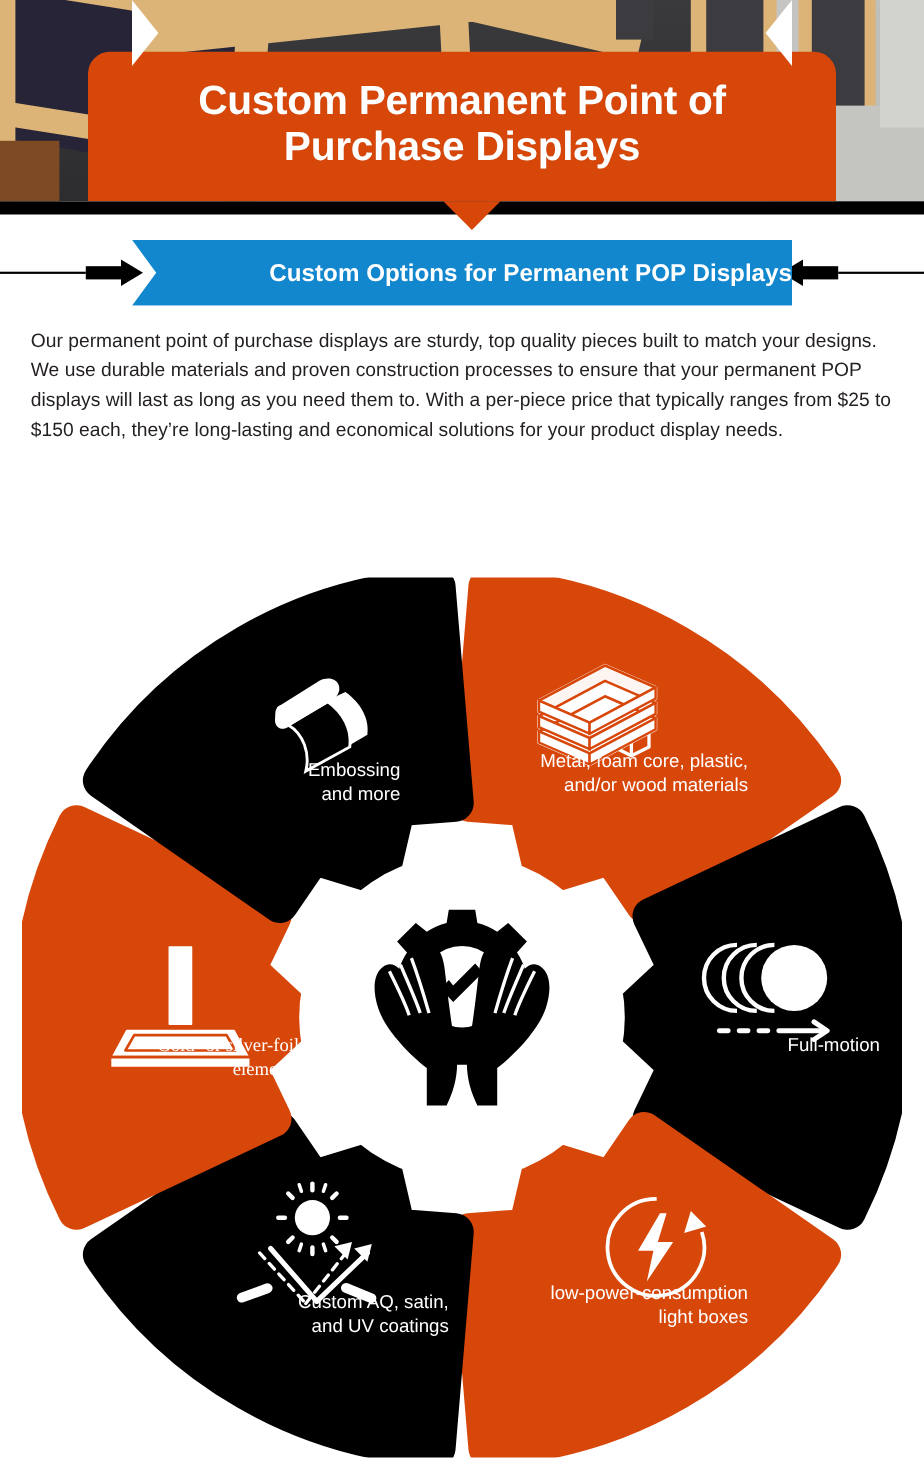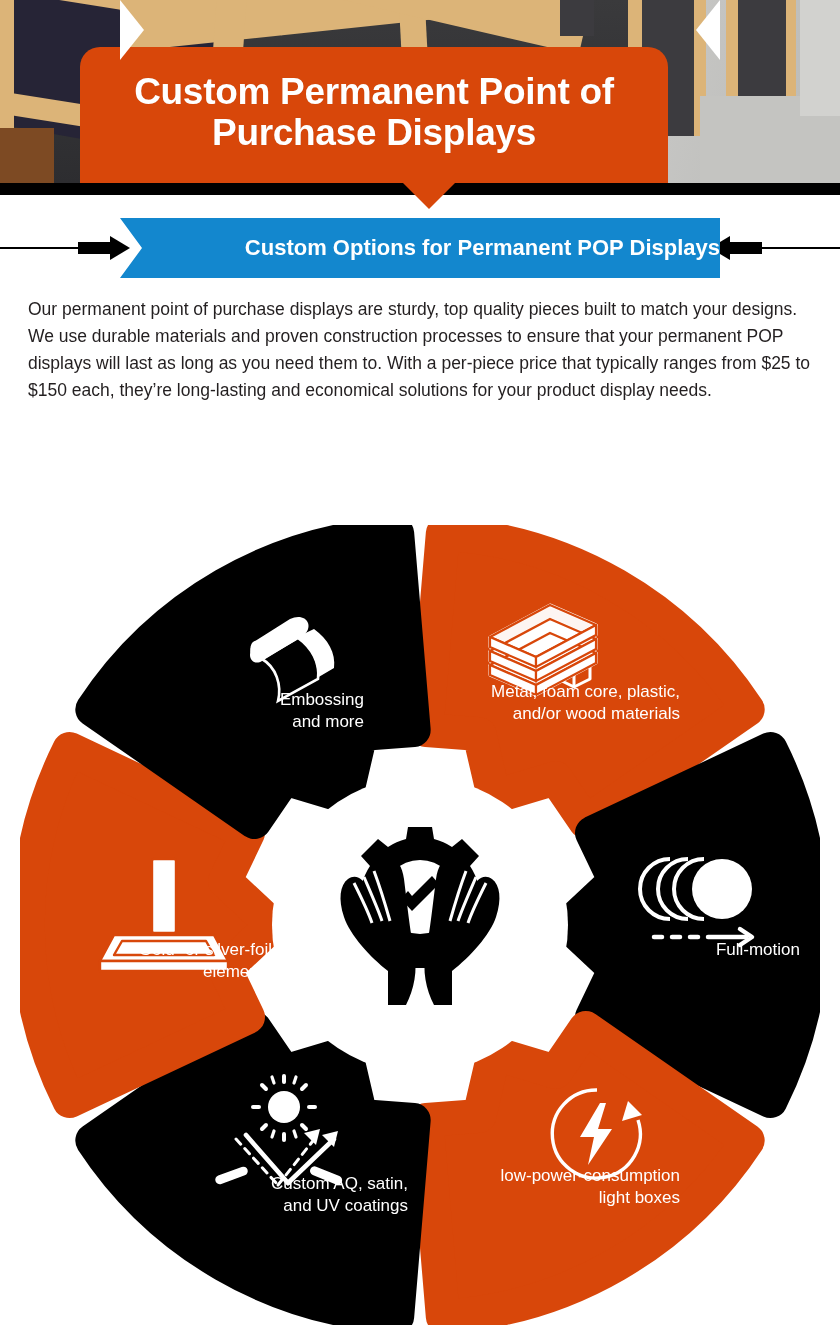--- a/index.html
+++ b/index.html
@@ -27,21 +27,21 @@
       linear-gradient(180deg, #3a3a3c 0%, #2d2d30 100%);
   }
   .hp-dark { position:absolute; background:#262436; }
   .hp-dark2 { position:absolute; background:#3c3b3f; }
   .hp-tan  { position:absolute; background:#dcb478; }
   .hp-brown{ position:absolute; background:#7d4a23; }
   .hp-grey { position:absolute; background:#c4c4c1; }
   .hp-lightgrey { position:absolute; background:#d2d2cf; }
 
   .title-box {
-    position:absolute; left:80px; top:47px; width:588px; height:136px;
+    position:absolute; left:80px; top:47px; width:680px; height:136px;
     background: var(--orange);
     border-radius: 20px 20px 0 0;
     color:#fff;
     display:flex; align-items:center; justify-content:center;
     text-align:center;
     padding: 0 26px 6px 26px;
   }
   .title-box h1 {
     margin:0;
     font-size: 37px;
@@ -340,21 +340,21 @@
   <div class="seg-label" style="left:410px; top:640px; width:250px;">
     <div>low-power-consumption</div>
     <div>light boxes</div>
   </div>
 
   <div class="seg-label" style="left:148px; top:648px; width:240px;">
     <div>Custom AQ, satin,</div>
     <div>and UV coatings</div>
   </div>
 
-  <div class="seg-label" style="left:22px; top:414px; width:230px;">
+  <div class="seg-label" style="left:22px; top:414px; width:230px;font-family:Liberation Serif, serif;">
     <div>Gold- or silver-foil</div>
     <div>elements</div>
   </div>
 
   <div class="center-icon">
     <svg width="220" height="220" viewBox="0 0 220 220">
 
       <g fill="#000" transform="translate(110,86)">
         <path d="
           M -12 -70 L 12 -70 L 14 -58

